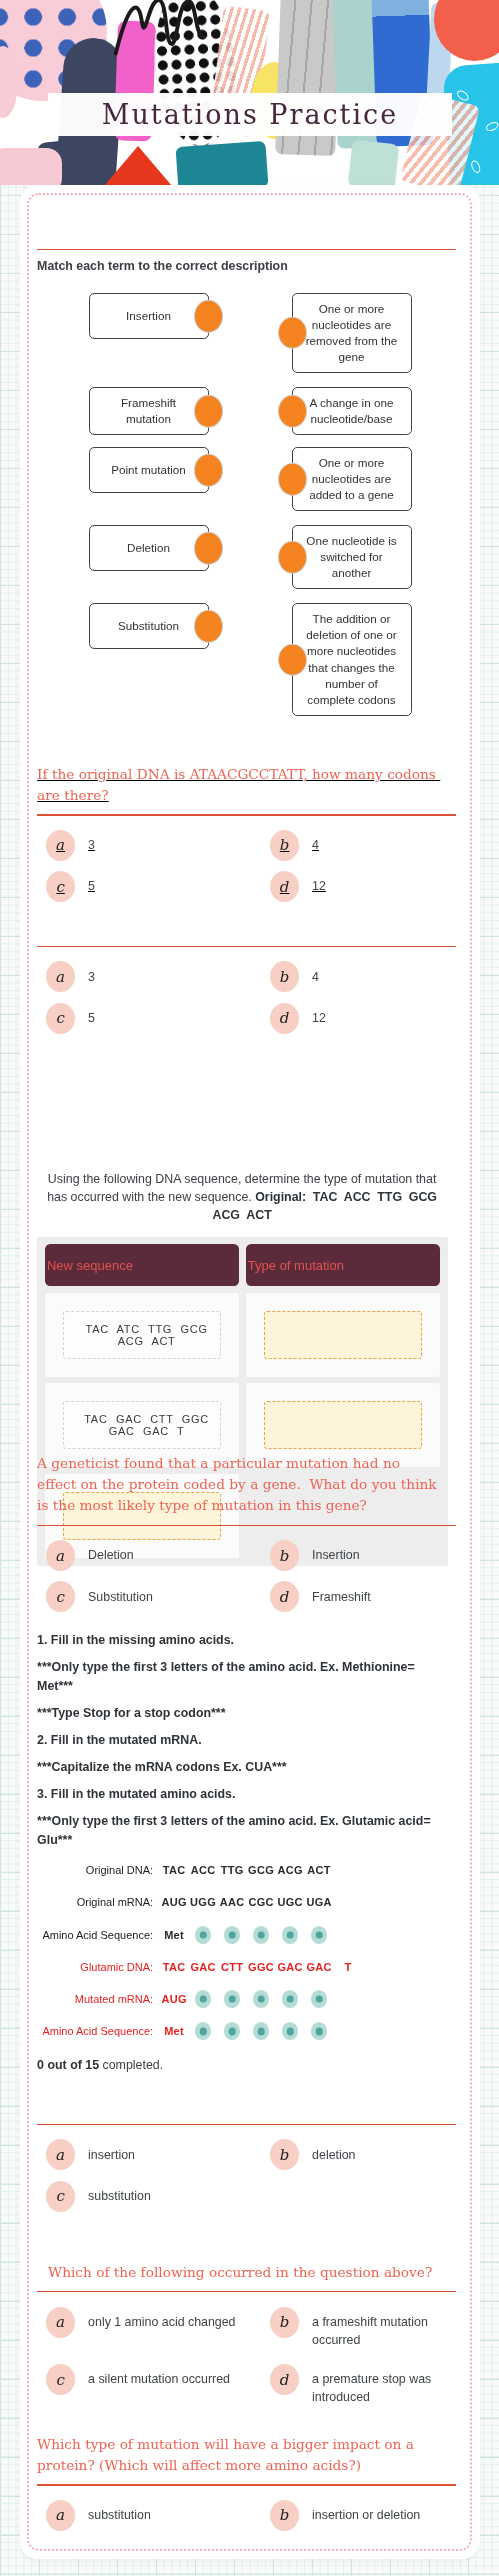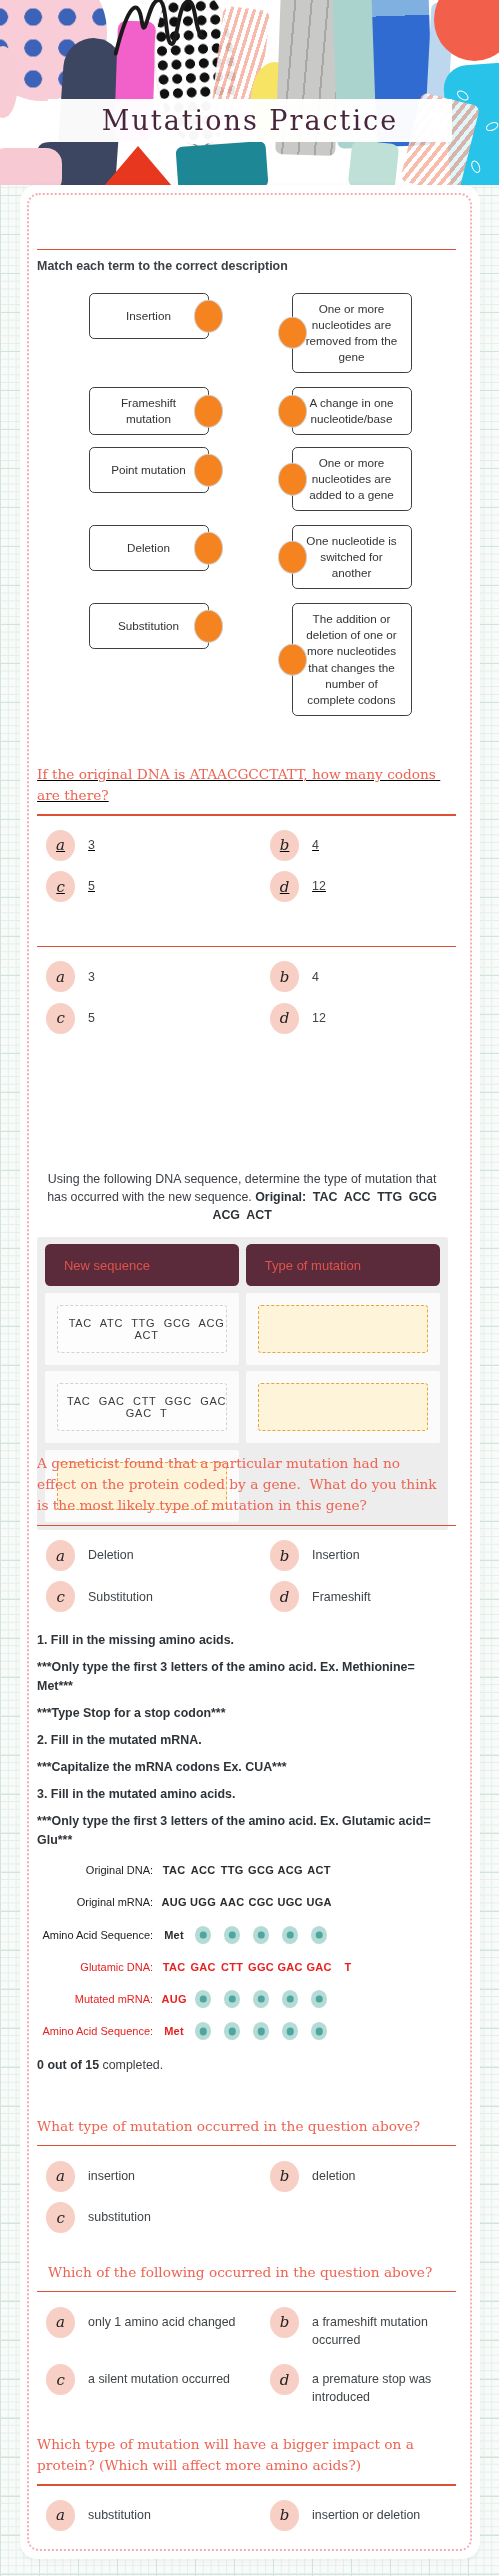--- a/index.html
+++ b/index.html
@@ -45,21 +45,21 @@
   .blob-cyan{ left:447px; top:64px; width:78px; height:137px; border-radius:23.4px; background:#28c3e8; transform:rotate(-4deg); }
   .leaf{ position:absolute; width:13px; height:7.8px; border:1.3px solid #fff; border-radius:50%; }
   .stroke-salmon2{ left:410px; top:98px; width:60px; height:91px; border-radius:6.5px; transform:rotate(14deg);
     background:repeating-linear-gradient(115deg, #f6b19e 0 3.9px, #ffffff 3.9px 7.8px); opacity:.85; }
   .tri-red{ left:104px; top:146px; width:0; height:0;
     border-left:34px solid transparent; border-right:34px solid transparent; border-bottom:40px solid #e8371f; }
   .brush-teal{ left:177px; top:144px; width:90px; height:46px; border-radius:6.5px; background:#1e8795; transform:rotate(-4deg); }
   .mint2{ left:350px; top:142px; width:47px; height:47px; border-radius:7.8px; background:#bfe0d6; transform:rotate(6deg); }
   .scribble-svg{ left:109px; top:-5.2px; }
   .title-strip{ position:absolute; left:48px; top:93px; width:404px; height:43px;
-    background:rgba(255,255,255,.97); display:flex; align-items:center; justify-content:center;margin-top:6px; }
+    background:rgba(255,255,255,.97); display:flex; align-items:center; justify-content:center; }
   .title-strip h1{ font-family:"DejaVu Serif", serif; font-weight:normal; font-size:27px;
     letter-spacing:2px; color:#48263c; }
   
   .card{ position:absolute; left:19.5px; top:185px; width:460px; height:2374px;
     background:#fff; border-radius:17px; box-shadow:0 1.3px 5.2px rgba(0,0,0,.05); }
   .card-dotted{ position:absolute; inset:7.8px; border:2px dotted #f6acb5; border-radius:11.7px; pointer-events:none; }
   .sec{ position:absolute; left:17.6px; width:419px; }
   .q-head{ font-family:"DejaVu Serif", serif; font-weight:normal; color:#ee6352;
     font-size:13.7px; line-height:1.55; white-space:pre-wrap; }
   .vocab-head{ font-size:17px; }
@@ -80,22 +80,22 @@
   .options{ display:grid; grid-template-columns:224px 1fr; row-gap:10.4px; margin-top:14.3px; }
   .option{ display:flex; align-items:flex-start; gap:13px; margin-left:9px; cursor:pointer; }
   .badge{ flex:0 0 auto; width:29px; height:31px; border-radius:50%; background:#f7cfc4;
     display:flex; align-items:center; justify-content:center;
     font-family:"DejaVu Serif", serif; font-style:italic; font-size:15px; color:#222; }
   .opt-label{ font-size:12.4px; color:#3f4448; line-height:1.45; padding-top:7.2px; max-width:150px; }
   
   .seq-table{ background:#ededed; border-radius:2.6px; padding:7.8px; display:grid;
     grid-template-columns:1fr 1fr; gap:6.5px; }
   .hcell{ height:42px; border-radius:5.2px; background:#5b2b3c; color:#e0524a;
-    display:flex; align-items:center; padding-left:19px; font-size:13px; }
-  .bcell{ background:#fbfbfb; padding:12px; border-radius:2px; }
+    display:flex; align-items:center; padding-left:2px; font-size:13px; }
+  .bcell{ background:#fbfbfb; padding:18px; border-radius:2px; }
   .bcell-inner{ height:48px; border-radius:3.3px; display:flex; align-items:center; padding-left:9px;
     font-size:11px; letter-spacing:0.7px; word-spacing:4.6px; color:#3a3a3a; }
   .seq-cell{ border:1.3px dashed #d2d2d2; background:#fdfdfd; }
   .ans-cell{ border:1.3px dashed #e6a53f; background:#fdf4da; cursor:text; }
   
   .fill-instructions p{ font-size:12.4px; font-weight:bold; color:#2e3338; line-height:1.5; margin-bottom:8.5px; max-width:403px; }
   
   .seq-row{ display:flex; align-items:center; height:18px; margin-bottom:14.3px; }
   .seq-label{ width:116px; text-align:right; font-size:11px; color:#222; margin-right:6.5px; white-space:nowrap; }
   .seq-row.red .seq-label, .seq-row.red .codon{ color:#e82020; }
@@ -433,21 +433,20 @@
           </span>
         </span>
     </div>
   </div>
 
   <div class="sec progress" style="top:1873px;">
     <b>0 out of 15</b><span> completed.</span>
   </div>
 
   <div class="sec" style="top:1931px;">
-    <div class="q-head" style="max-width:416px;">What type of mutation occurred in the question above?</div>
     <div class="rule"></div>
     <div class="options">
       <div class="option">
         <span class="badge">a</span>
         <span class="opt-label">insertion</span>
       </div>
       <div class="option">
         <span class="badge">b</span>
         <span class="opt-label">deletion</span>
       </div>

